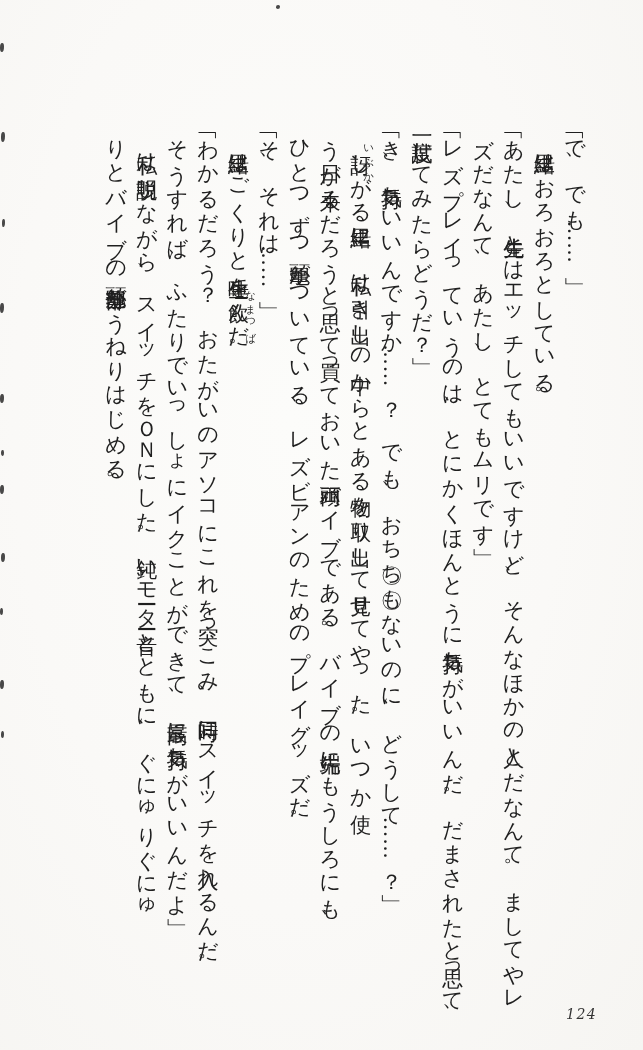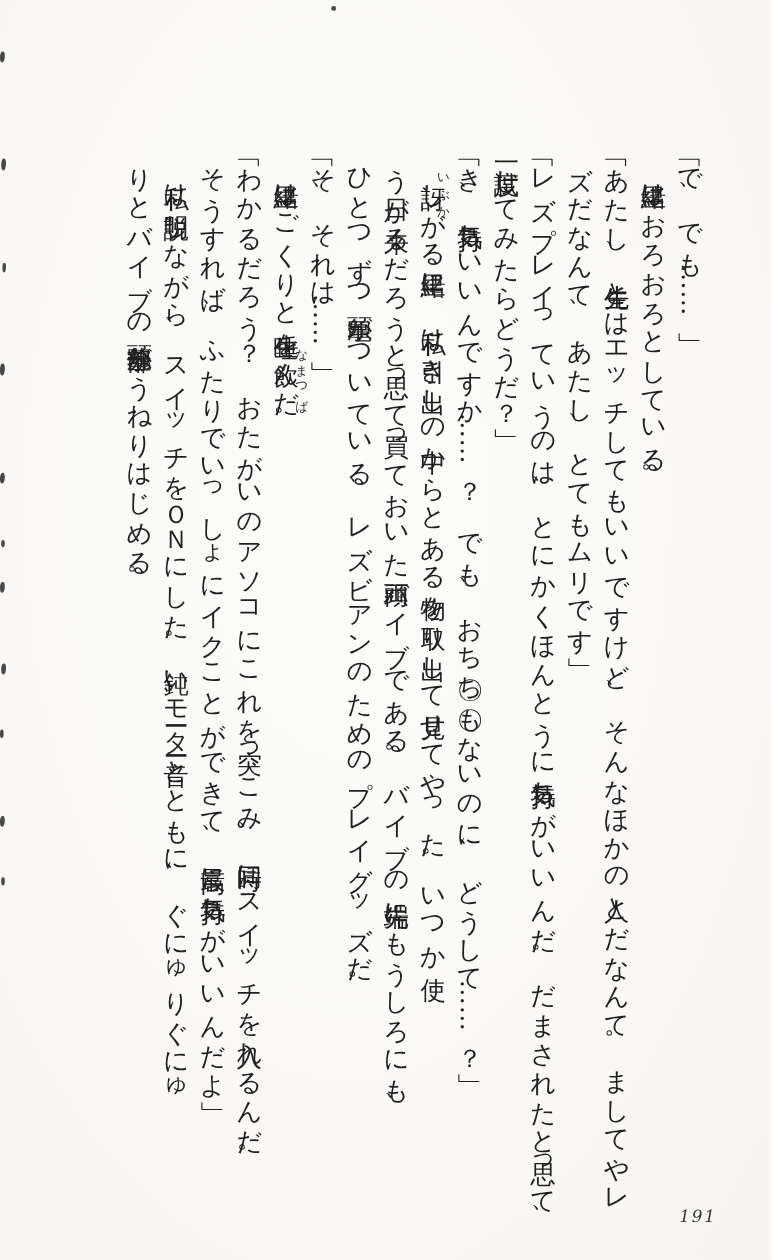--- a/index.html
+++ b/index.html
@@ -89,21 +89,21 @@
     <p class="line indent">里緒はごくりと生唾を飲んだ。</p>
     <p class="line">「わかるだろう？　おたがいのアソコにこれを突っこみ、同時にスイッチを入れるんだ。</p>
     <p class="line">そうすれば、ふたりでいっしょにイクことができて、最高に気持ちがいいんだよ」</p>
     <p class="line indent">私は説明しながら、スイッチをＯＮにした。鈍いモーター音とともに、ぐにゅりぐにゅ</p>
     <p class="line">りとバイブの亀頭部分がうねりはじめる。</p>
   </div>
 
   <div class="furigana furigana-ibuka">いぶか</div>
   <div class="furigana furigana-namatsuba">なまつば</div>
 
-  <div class="page-number">191</div>
+  <div class="page-number">124</div>
 
   <div id="artifacts">
       <div class="speck" style="left: 276px; top: 5px; width: 4px; height: 4px;"></div>
       <div class="speck" style="left: 0px; top: 43px; width: 4px; height: 9px;"></div>
       <div class="speck" style="left: 1px; top: 132px; width: 4px; height: 10px;"></div>
       <div class="speck" style="left: 2px; top: 219px; width: 3px; height: 8px;"></div>
       <div class="speck" style="left: 0px; top: 303px; width: 4px; height: 10px;"></div>
       <div class="speck" style="left: 0px; top: 394px; width: 4px; height: 9px;"></div>
       <div class="speck" style="left: 1px; top: 450px; width: 3px; height: 6px;"></div>
       <div class="speck" style="left: 0px; top: 485px; width: 4px; height: 9px;"></div>

